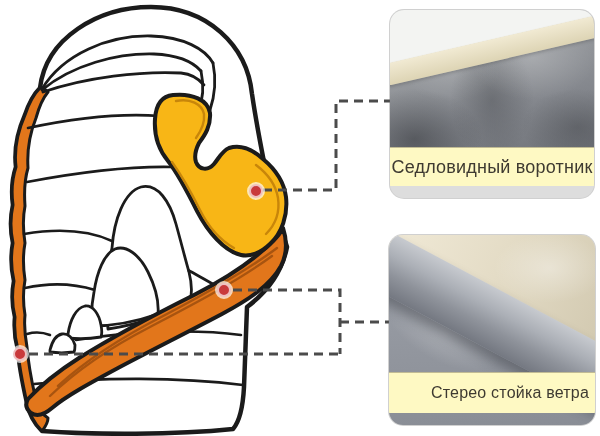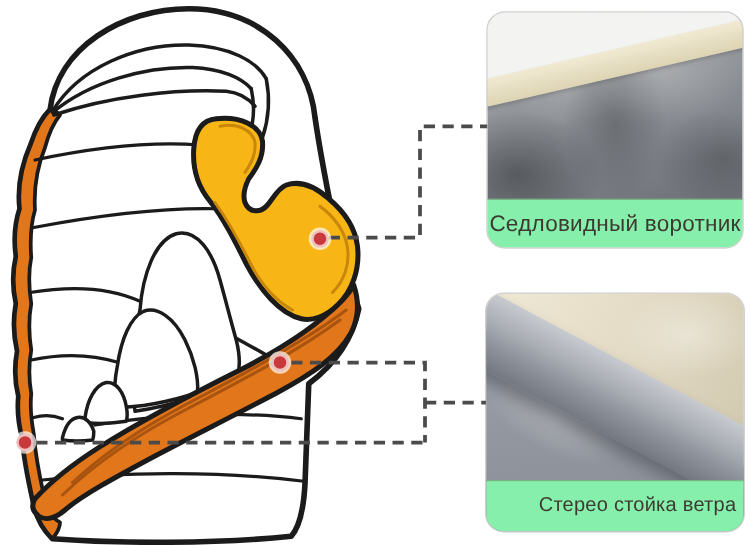--- a/index.html
+++ b/index.html
@@ -13,23 +13,23 @@
     position:absolute;border-radius:14px;overflow:hidden;
     box-shadow:0 0 0 1px rgba(110,110,110,.32);
     background:#ddd;
   }
   .panel-top{left:390px;top:10px;width:204px;height:188px;}
   .panel-bottom{left:389px;top:235px;width:206px;height:190px;}
   .photo{position:absolute;left:0;right:0;top:0;}
   .panel-top .photo{bottom:38px;}
   .panel-bottom .photo{bottom:40px;}
   .label{
-    position:absolute;left:0;right:0;bottom:0;
+    position:absolute;left:0;right:0;bottom:12px;
     display:flex;align-items:center;justify-content:center;
-    background:#86efac;border-top:1px solid rgba(95,88,70,.38);
+    background:#fef9c3;border-top:1px solid rgba(95,88,70,.38);
     color:#3E3A31;letter-spacing:.2px;white-space:nowrap;
   }
   .panel-top .label{height:38px;font-size:18px;}
   .panel-bottom .label{height:40px;font-size:16px;padding-left:36px;}
   
   .photo-collar{
     background:
       radial-gradient(ellipse 90px 60px at 70% 32%, rgba(255,255,255,.20), transparent 70%),
       radial-gradient(ellipse 60px 85px at 50% 60%, rgba(28,30,34,.26), transparent 70%),
       radial-gradient(ellipse 95px 70px at 12% 86%, rgba(18,20,24,.38), transparent 72%),

